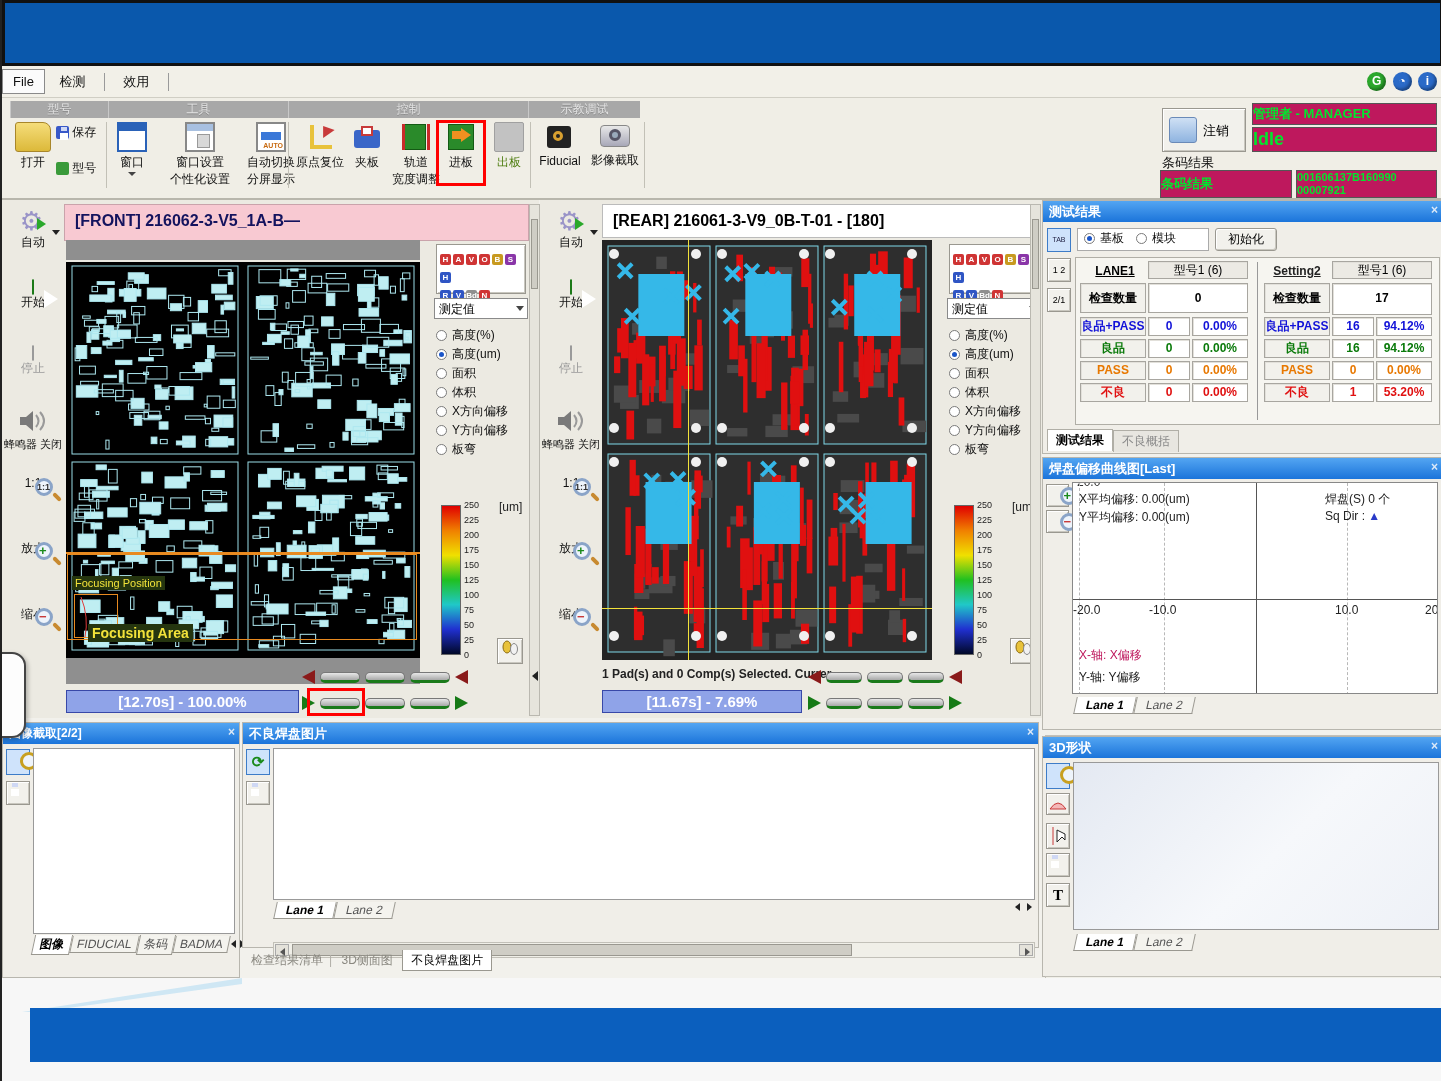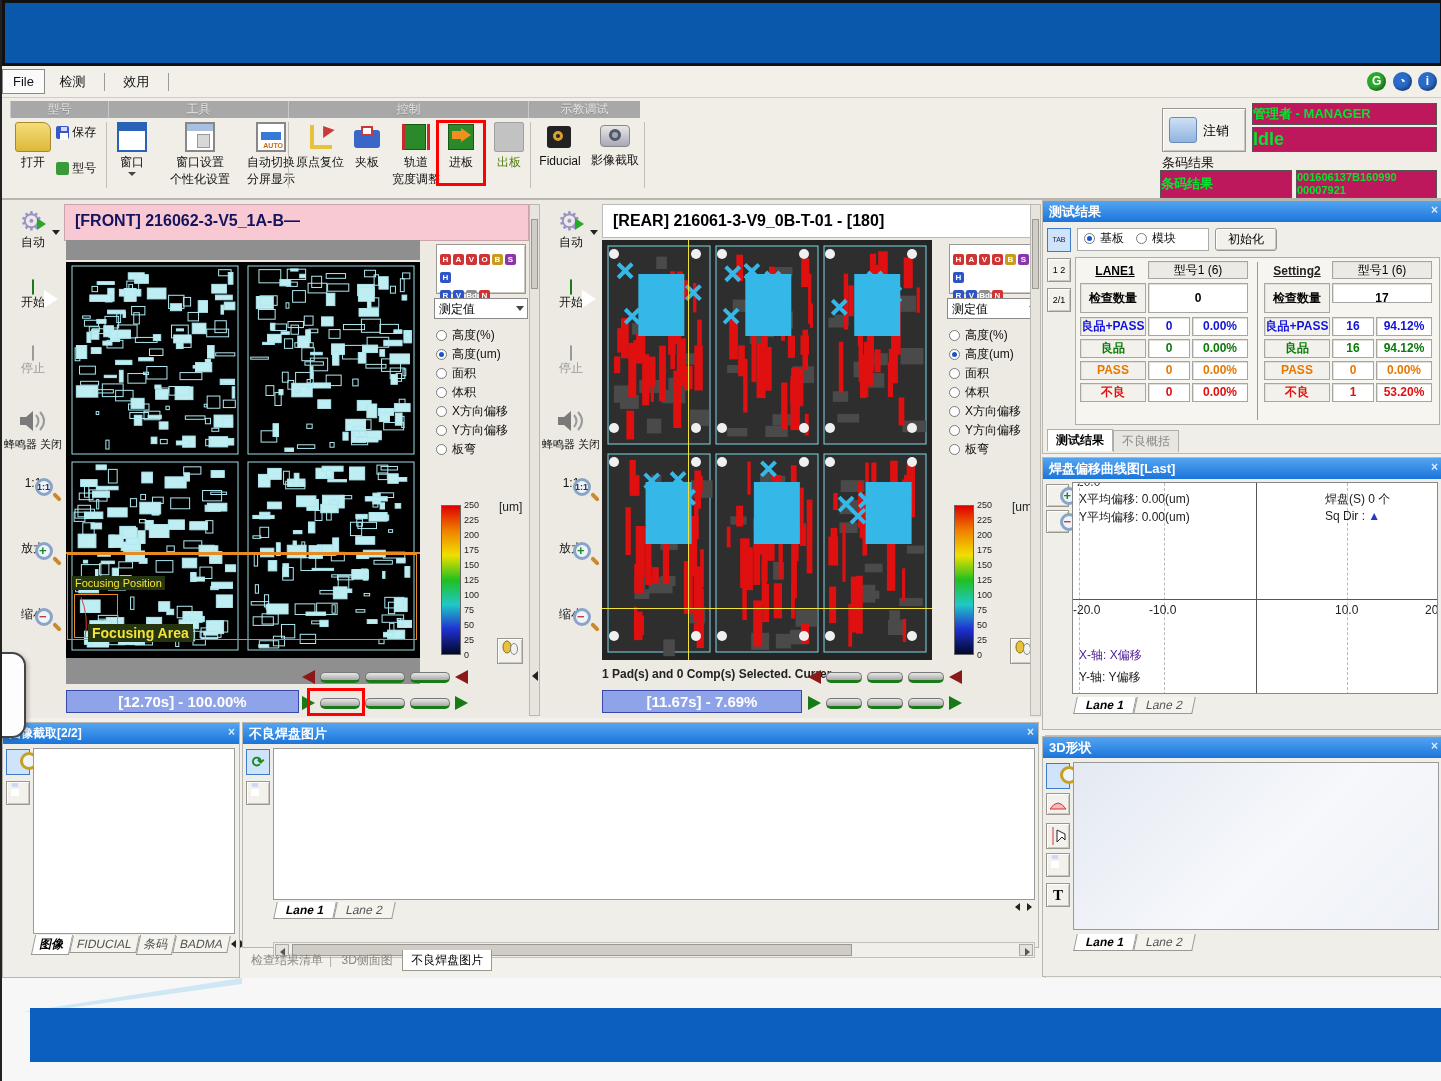--- a/index.html
+++ b/index.html
@@ -1217,21 +1217,21 @@
       <div class="abs cell lbl-org" style="left:4px;top:103px;width:66px;height:19px;line-height:17px;background:#f2f1ec;">PASS</div>
       <div class="abs cell lbl-org" style="left:72px;top:103px;width:42px;height:19px;line-height:17px;">0</div>
       <div class="abs cell lbl-org" style="left:116px;top:103px;width:56px;height:19px;line-height:17px;">0.00%</div>
       <div class="abs cell lbl-red" style="left:4px;top:125px;width:66px;height:19px;line-height:17px;background:#f2f1ec;">不良</div>
       <div class="abs cell lbl-red" style="left:72px;top:125px;width:42px;height:19px;line-height:17px;">0</div>
       <div class="abs cell lbl-red" style="left:116px;top:125px;width:56px;height:19px;line-height:17px;">0.00%</div>
 
       <div class="abs" style="left:190px;top:6px;width:62px;font-size:12px;font-weight:bold;text-decoration:underline;text-align:center;color:#222;">Setting2</div>
       <div class="abs cell" style="left:256px;top:3px;width:100px;height:18px;background:#eceae4;line-height:16px;">型号1 (6)</div>
       <div class="abs cell" style="left:188px;top:25px;width:66px;height:30px;line-height:28px;font-weight:bold;background:#f2f1ec;">检查数量</div>
-      <div class="abs cell" style="left:256px;top:25px;width:100px;height:20px;line-height:28px;font-weight:bold;">17</div>
+      <div class="abs cell" style="left:256px;top:25px;width:100px;height:32px;line-height:28px;font-weight:bold;">17</div>
       <div class="abs cell lbl-blue" style="left:188px;top:59px;width:66px;height:19px;line-height:17px;background:#f2f1ec;">良品+PASS</div>
       <div class="abs cell lbl-blue" style="left:256px;top:59px;width:42px;height:19px;line-height:17px;">16</div>
       <div class="abs cell lbl-blue" style="left:300px;top:59px;width:56px;height:19px;line-height:17px;">94.12%</div>
       <div class="abs cell lbl-grn" style="left:188px;top:81px;width:66px;height:19px;line-height:17px;background:#f2f1ec;">良品</div>
       <div class="abs cell lbl-grn" style="left:256px;top:81px;width:42px;height:19px;line-height:17px;">16</div>
       <div class="abs cell lbl-grn" style="left:300px;top:81px;width:56px;height:19px;line-height:17px;">94.12%</div>
       <div class="abs cell lbl-org" style="left:188px;top:103px;width:66px;height:19px;line-height:17px;background:#f2f1ec;">PASS</div>
       <div class="abs cell lbl-org" style="left:256px;top:103px;width:42px;height:19px;line-height:17px;">0</div>
       <div class="abs cell lbl-org" style="left:300px;top:103px;width:56px;height:19px;line-height:17px;">0.00%</div>
       <div class="abs cell lbl-red" style="left:188px;top:125px;width:66px;height:19px;line-height:17px;background:#f2f1ec;">不良</div>
@@ -1257,21 +1257,21 @@
       <div class="abs" style="left:183px;top:0;width:0;height:212px;border-left:1px solid #555;"></div>
       <div class="abs" style="left:0;top:116px;width:366px;height:0;border-top:1px solid #555;"></div>
       <div class="abs" style="left:6px;top:8px;font-size:12px;color:#222;">X平均偏移: 0.00(um)</div>
       <div class="abs" style="left:6px;top:26px;font-size:12px;color:#222;">Y平均偏移: 0.00(um)</div>
       <div class="abs" style="left:252px;top:8px;font-size:12px;color:#222;">焊盘(S) 0 个</div>
       <div class="abs" style="left:252px;top:26px;font-size:12px;color:#222;"><span>Sq Dir :</span> <span style="color:#2a3ac8;">▲</span></div>
       <div class="abs" style="left:0px;top:120px;font-size:12px;color:#222;">-20.0</div>
       <div class="abs" style="left:76px;top:120px;font-size:12px;color:#222;">-10.0</div>
       <div class="abs" style="left:262px;top:120px;font-size:12px;color:#222;">10.0</div>
       <div class="abs" style="left:352px;top:120px;font-size:12px;color:#222;">20</div>
-      <div class="abs" style="left:6px;top:164px;font-size:12px;color:#4c1d95;">X-轴: X偏移</div>
+      <div class="abs" style="left:6px;top:164px;font-size:12px;color:#be185d;">X-轴: X偏移</div>
       <div class="abs" style="left:6px;top:186px;font-size:12px;color:#222;">Y-轴: Y偏移</div>
     </div>
     <div class="abs" style="left:32px;top:237px;">
       <span class="lane-tab on">Lane 1</span><span class="lane-tab">Lane 2</span>
     </div>
     <div class="abs hscroll" style="left:2px;top:256px;width:396px;height:14px;">
       <span class="hs-arrow" style="left:1px;">
           <span class="tri-l"></span>
         </span>
         <span class="hs-arrow" style="right:1px;">

